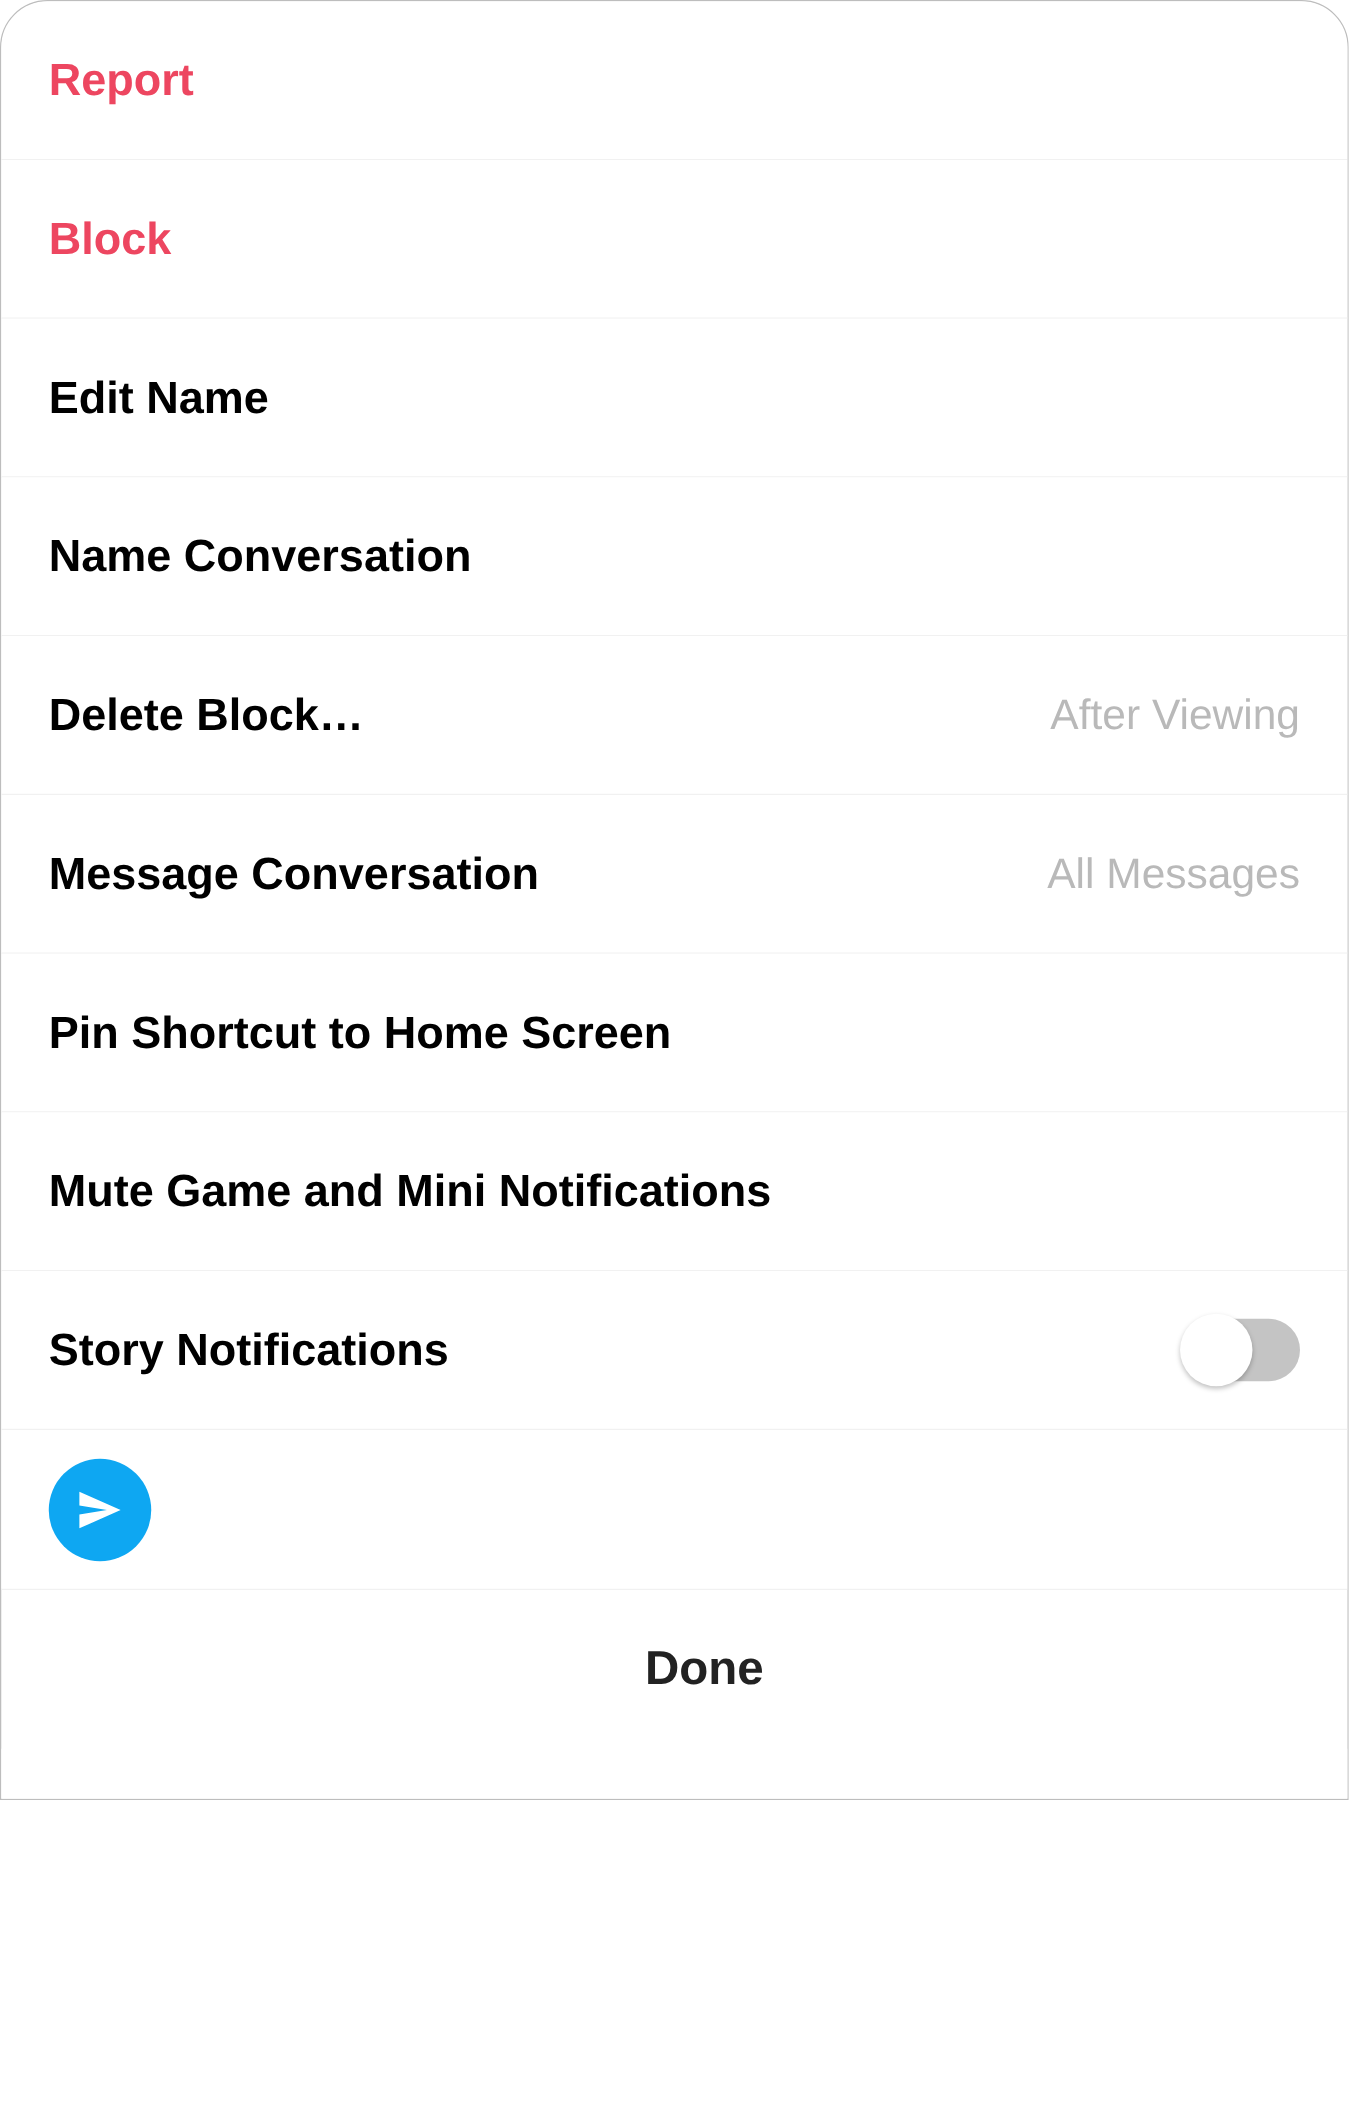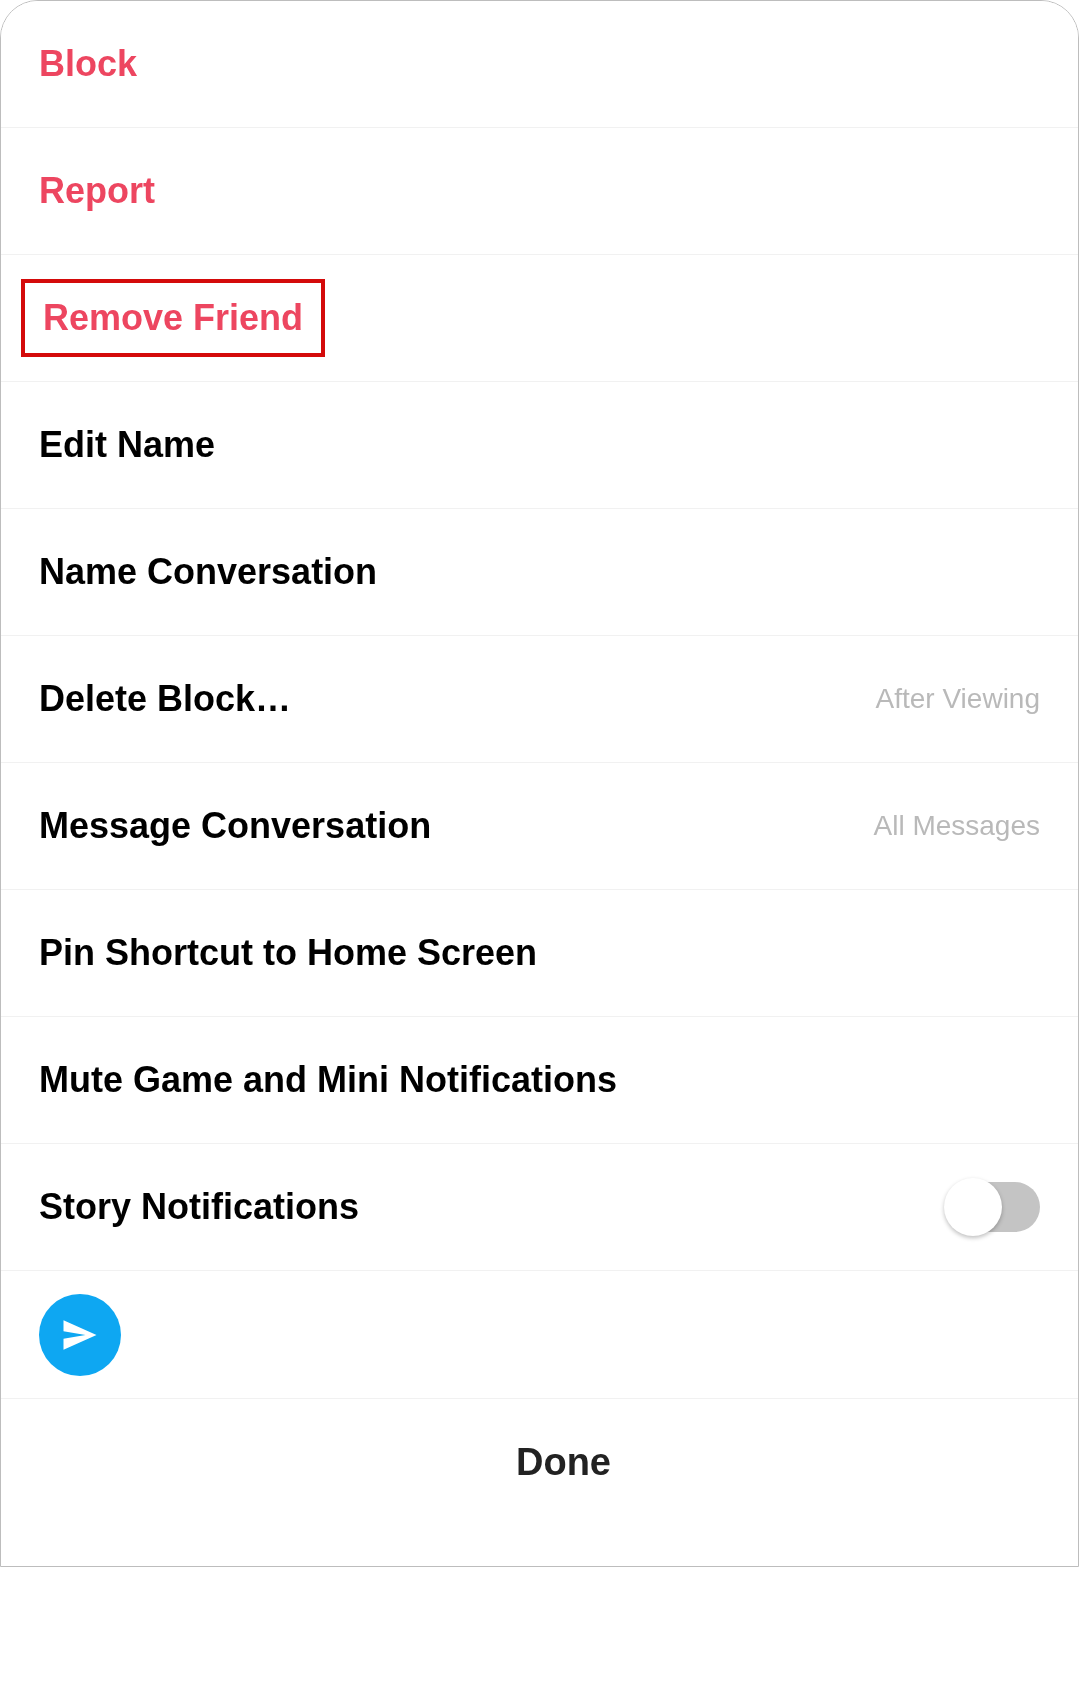--- a/index.html
+++ b/index.html
@@ -20,21 +20,21 @@
       height:127px;
       border-bottom:1px solid #f1f1f1;
       font-size:36px;
       font-weight:600;
       color:#000;
       cursor:pointer;
       background:#fff;
     }
     .row.first { border-top-left-radius:38px; border-top-right-radius:38px;}
     .row.red { color:#ed4660; }
-    .sub { color:#b9b9b9; font-weight:500; font-size:28px;}
+    .sub { color:#b9b9b9; font-weight:500; font-size:34px;}
     .highlight-box {
       border:4px solid #d40a0a;
       display:inline-block;
       padding:14px 18px;
       margin-left:-18px;
     }
     .toggle {
       width:92px; height:50px; border-radius:30px; background:#c4c4c4; position:relative;
     }
     .toggle .knob{
@@ -53,33 +53,28 @@
       cursor:pointer;
       padding-left:48px;
     }
     .spacer { height:40px; background:#fff; }
   </style>
 </head>
 <body>
 
 <div class="sheet">
 
-  <div class="row red">
-    <span>Block</span>
-  </div>
-
   <div class="row red first">
     <span>Report</span>
   </div>
 
   <div class="row red">
-    <span class="highlight-box">
-      <span>Remove Friend</span>
-    </span>
+    <span>Block</span>
   </div>
+
 
   <div class="row">
     <span>Edit Name</span>
   </div>
 
   <div class="row">
     <span>Name Conversation</span>
   </div>
 
   <div class="row">

